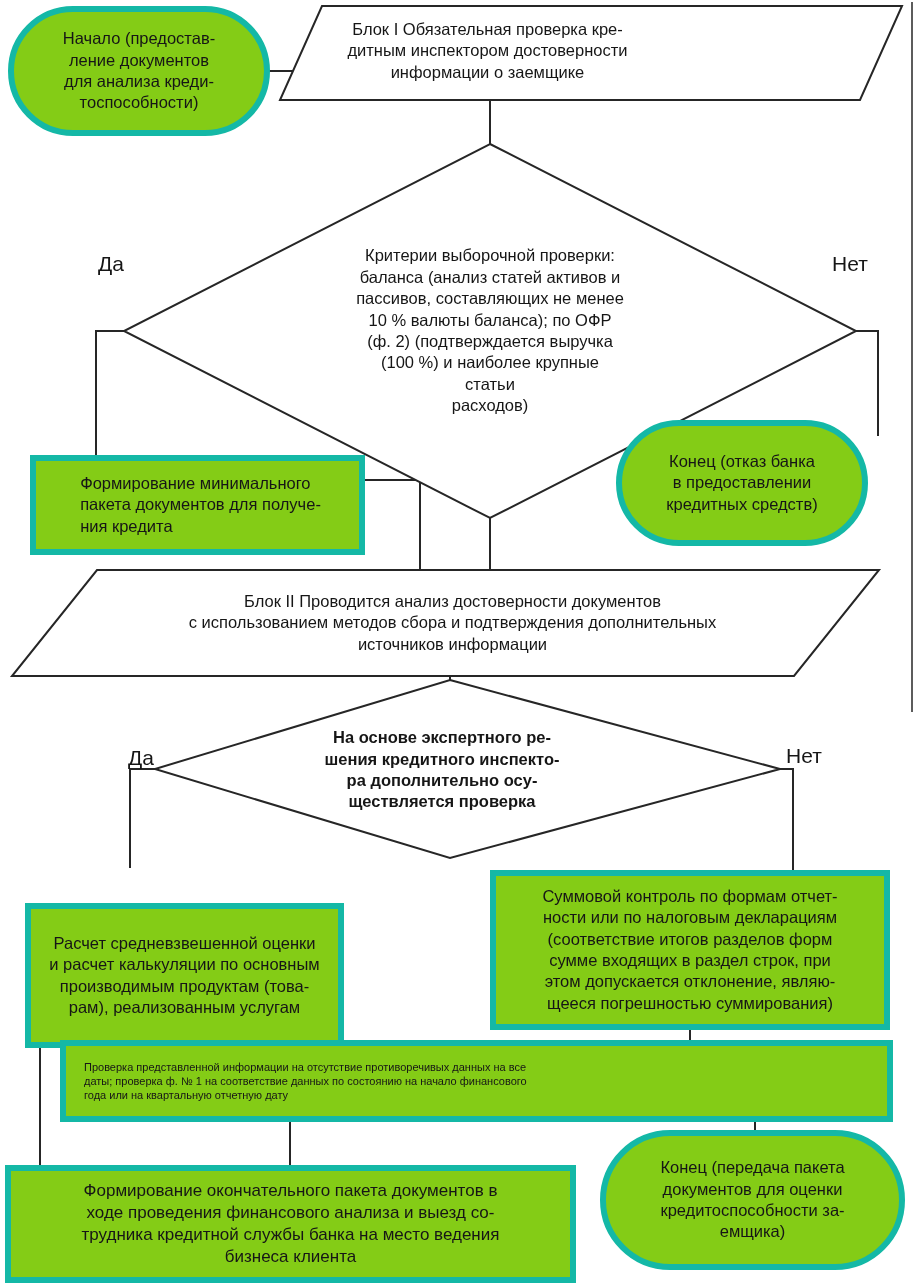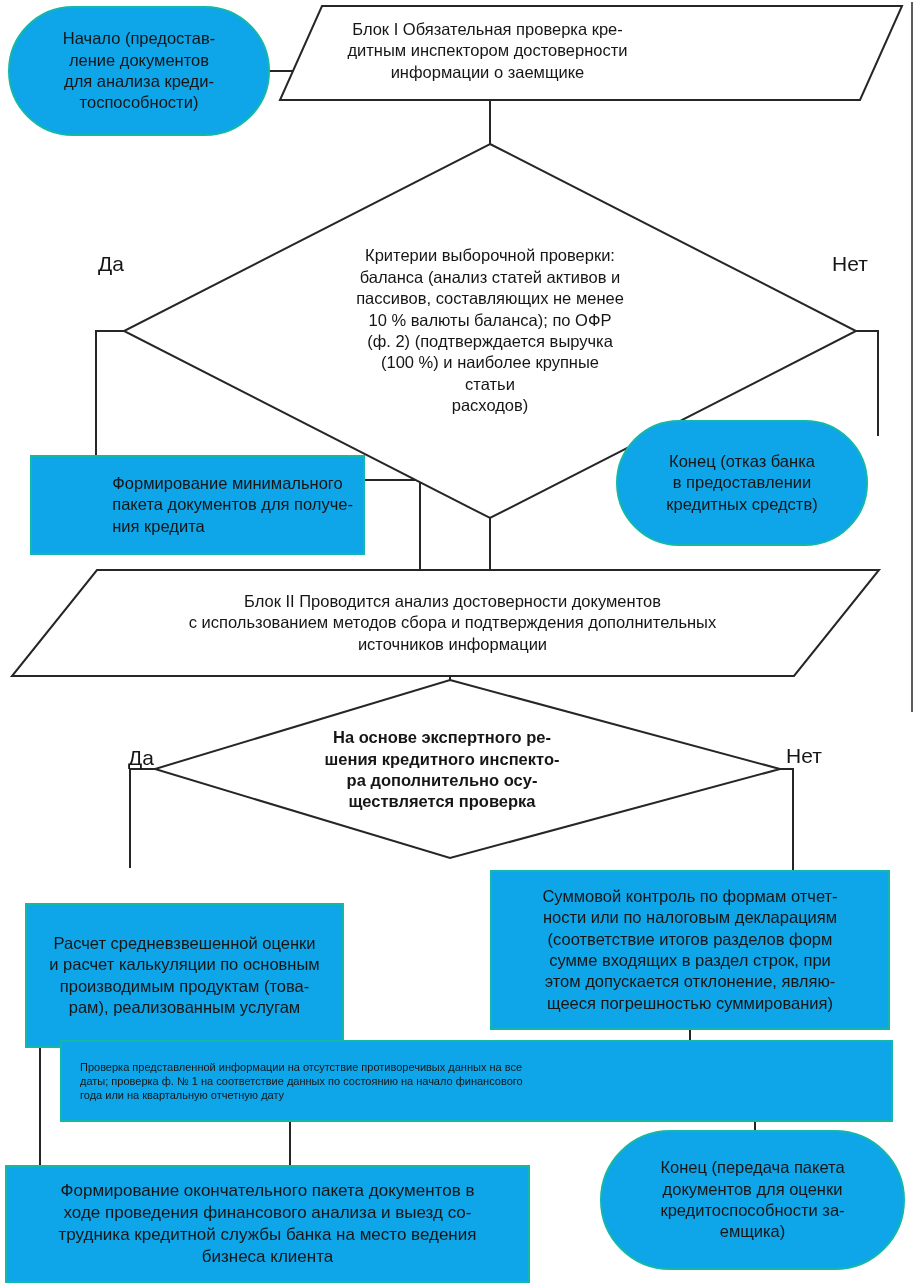--- a/index.html
+++ b/index.html
@@ -3,21 +3,21 @@
 <meta charset="utf-8">
 <style>
   * { margin:0; padding:0; box-sizing:border-box; }
   html,body { background:#ffffff; }
   .canvas {
     position:relative; width:916px; height:1286px; background:#ffffff;
     font-family:"Liberation Sans", sans-serif; color:#161616; overflow:hidden;
   }
   .layer { position:absolute; left:0; top:0; }
   .shape {
-    position:absolute; background:#0ea5e9; border:2px solid #14b8a6;
+    position:absolute; background:#84cc16; border:6px solid #14b8a6;
     display:flex; align-items:center; justify-content:center; padding:4px 10px;
   }
   .stadium { border-radius:999px; }
   .overlay {
     position:absolute; display:flex; align-items:center; justify-content:center;
   }
   .txt {
     white-space:pre-line; font-size:16.5px; line-height:1.3; text-align:center;
   }
   .txt.left { text-align:left; }
@@ -74,21 +74,21 @@
 10 % валюты баланса); по ОФР
 (ф. 2) (подтверждается выручка
 (100 %) и наиболее крупные
 статьи
 расходов)</div>
   </div>
 
   <div class="branch" style="left:98px; top:252px;">Да</div>
   <div class="branch" style="left:832px; top:252px;">Нет</div>
 
-  <div class="shape" style="left:30px; top:455px; width:335px; height:100px; justify-content:flex-end;">
+  <div class="shape" style="left:30px; top:455px; width:335px; height:100px; justify-content:center;">
     <div class="txt left" style="padding-left:6px;">Формирование минимального
 пакета документов для получе-
 ния кредита</div>
   </div>
 
   <div class="shape stadium" style="left:616px; top:420px; width:252px; height:126px;">
     <div class="txt">Конец (отказ банка
 в предоставлении
 кредитных средств)</div>
   </div>
@@ -124,21 +124,21 @@
 этом допускается отклонение, являю-
 щееся погрешностью суммирования)</div>
   </div>
 
   <div class="shape" style="left:60px; top:1040px; width:833px; height:82px; justify-content:flex-start;">
     <div class="txt left" style="padding-left:8px; font-size:11px;">Проверка представленной информации на отсутствие противоречивых данных на все
 даты; проверка ф. № 1 на соответствие данных по состоянию на начало финансового
 года или на квартальную отчетную дату</div>
   </div>
 
-  <div class="shape" style="left:5px; top:1165px; width:525px; height:118px;">
+  <div class="shape" style="left:5px; top:1165px; width:571px; height:118px;">
     <div class="txt" style="font-size:17px;">Формирование окончательного пакета документов в
 ходе проведения финансового анализа и выезд со-
 трудника кредитной службы банка на место ведения
 бизнеса клиента</div>
   </div>
 
   <div class="shape stadium" style="left:600px; top:1130px; width:305px; height:140px;align-items:center;">
     <div class="txt">Конец (передача пакета
 документов для оценки
 кредитоспособности за-

